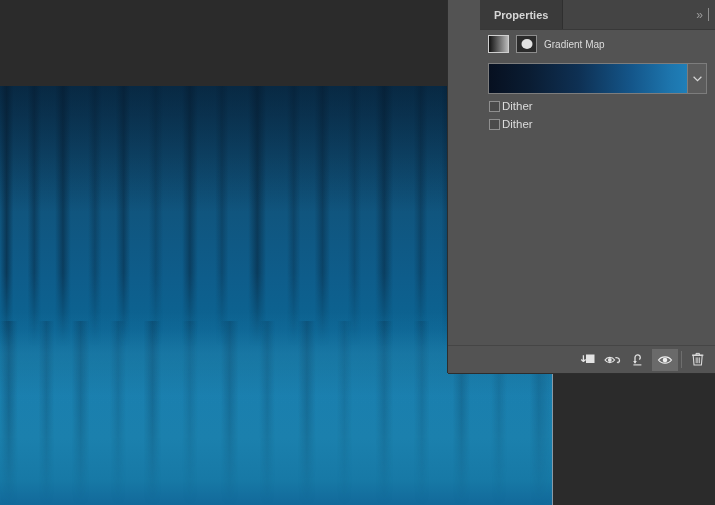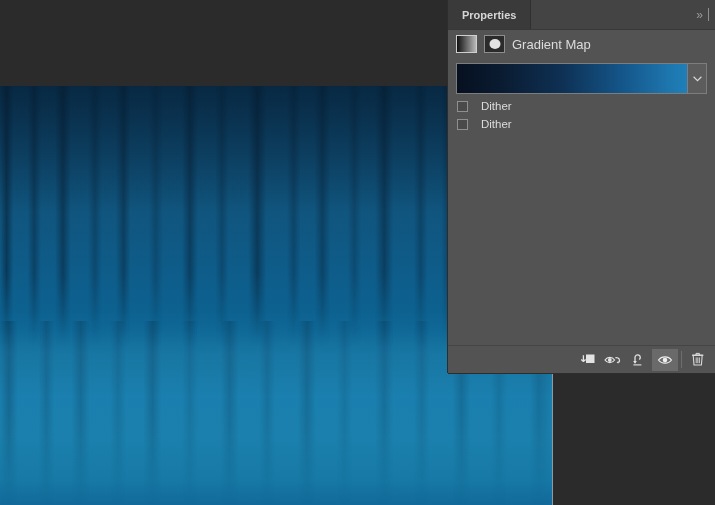--- a/index.html
+++ b/index.html
@@ -128,20 +128,21 @@
 
   
   #properties-panel {
     position: absolute;
     left: 447px;
     top: 0;
     width: 268px;
     height: 373px;
     background: #535353;
     border-left: 1px solid #2d2d2d;
+    padding-left: 32px;
   }
 
   .panel-tabbar {
     position: relative;
     height: 30px;
     background: #444444;
     border-bottom: 1px solid #383838;
     display: flex;
     align-items: stretch;
   }
@@ -210,21 +211,21 @@
     content: "";
     position: absolute;
     left: 50%; top: 50%;
     transform: translate(-50%, -50%);
     width: 11px; height: 10px;
     border-radius: 50%;
     background: #e2e2e2;
   }
 
   .adj-title {
-    font-size: 13px;
+    font-size: 10px;
     color: #dcdcdc;
   }
 
   
   .gradient-row {
     display: flex;
     align-items: stretch;
     margin: 5px 8px 0 8px;
     height: 31px;
   }
@@ -245,21 +246,21 @@
     align-items: center;
     justify-content: center;
     cursor: pointer;
   }
   .gradient-dropdown svg { display: block; }
 
   
   .check-row {
     display: flex;
     align-items: flex-end;
-    gap: 13px;
+    gap: 2px;
     margin: 6px 0 0 9px;
     cursor: pointer;
   }
   .check-row:first-of-type { margin-top: 9px; }
 
   .checkbox {
     width: 11px; height: 11px;
     border: 1px solid #8f8f8f;
     background: #4a4a4a;
     flex: 0 0 auto;

